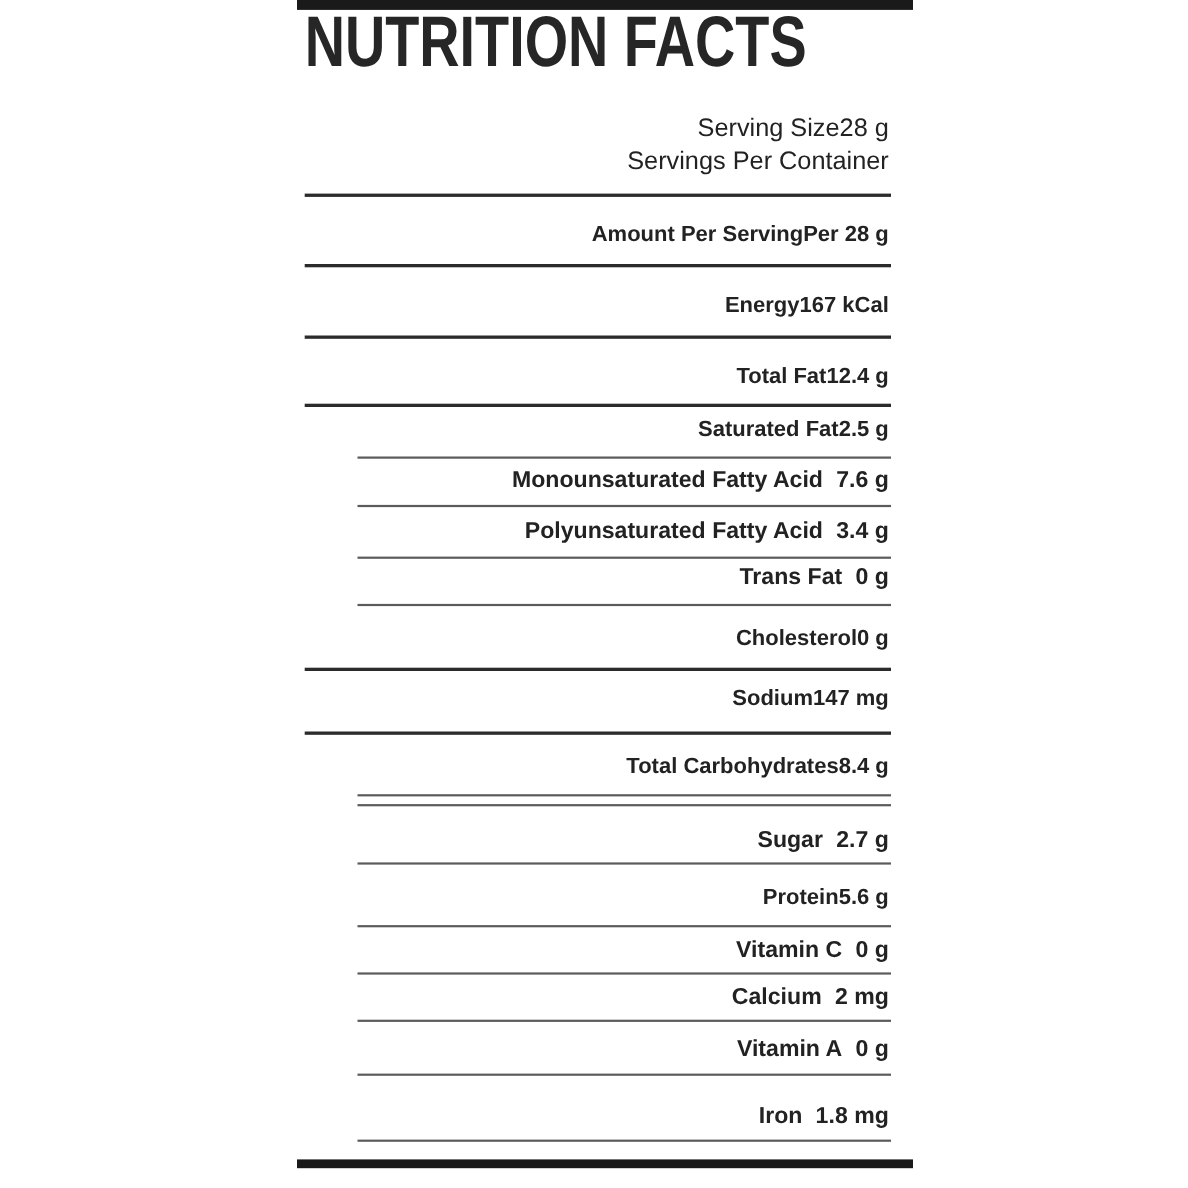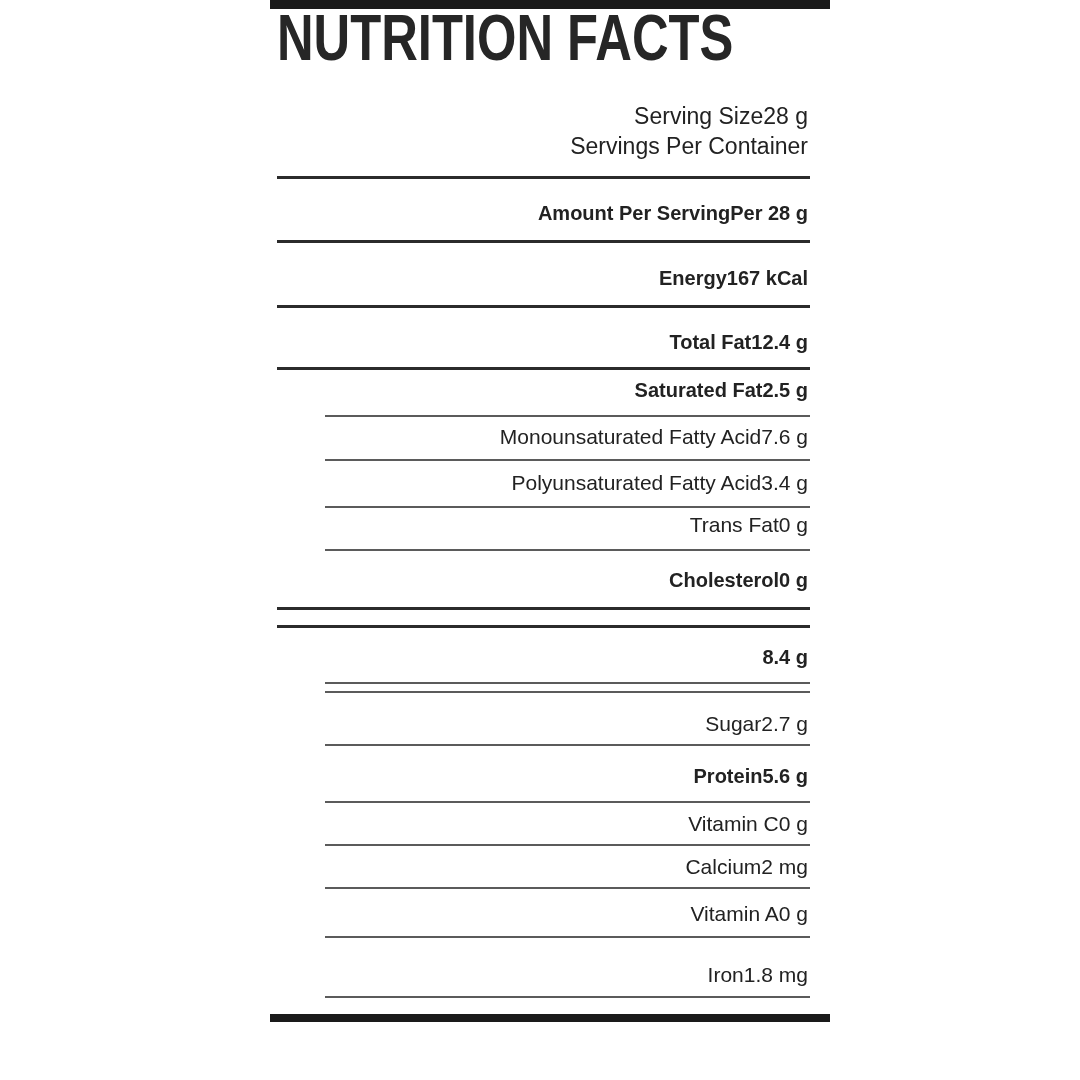--- a/index.html
+++ b/index.html
@@ -34,21 +34,21 @@
     color: #262626;
   }
   .row {
     display: flex;
     justify-content: flex-end;
     align-items: baseline;
     padding: 0 2px;
   }
   .row.serving { font-size: 23px; line-height: 30px; font-weight: 400; }
   .row.main    { font-size: 20px; line-height: 30px; font-weight: 700; }
-  .row.sub     { font-size: 21px; line-height: 26px; font-weight: 400; margin-left: 48px; }
+  .row.sub     { font-size: 21px; line-height: 26px; font-weight: 700; margin-left: 48px; gap: 12px; }
   .rule-full {
     height: 3px;
     background: #2b2b2b;
   }
   .rule-ind {
     height: 2px;
     background: #5b5b5b;
     margin-left: 48px;
   }
   .val { text-align: right; white-space: nowrap; }
@@ -123,24 +123,29 @@
 
   <div class="rule-ind" style="margin-top:11px"></div>
 
   <div class="row main" style="margin-top:14px">
     <span class="lbl">Cholesterol</span>
     <span class="val">0 g</span>
   </div>
 
   <div class="rule-full" style="margin-top:12px"></div>
 
+  <div class="row main" style="margin-top:10px">
+    <span class="lbl">Sodium</span>
+    <span class="val">147 mg</span>
+  </div>
 
   <div class="rule-full" style="margin-top:15px"></div>
 
   <div class="row main" style="margin-top:14px">
+    <span class="lbl">Total Carbohydrates</span>
     <span class="val">8.4 g</span>
   </div>
 
   <div class="rule-ind" style="margin-top:10px"></div>
 
 
   <div class="rule-ind" style="margin-top:7px"></div>
 
   <div class="row sub" style="margin-top:18px">
     <span class="lbl">Sugar</span>

